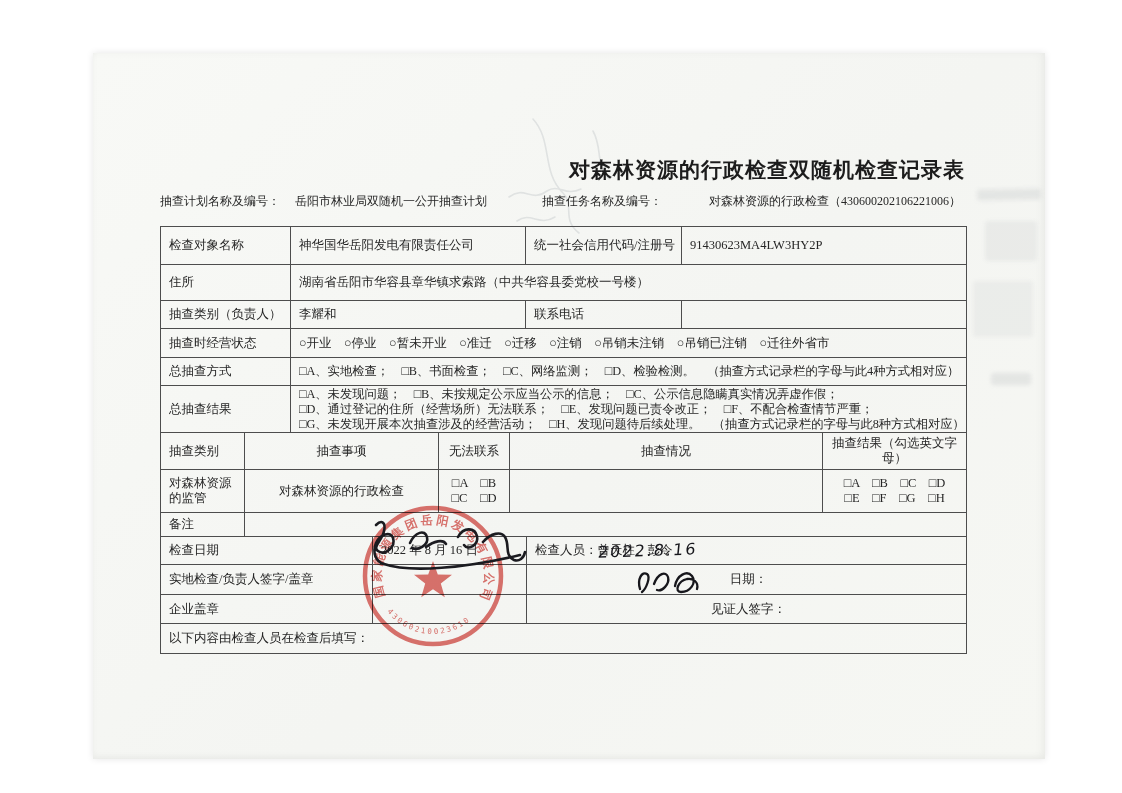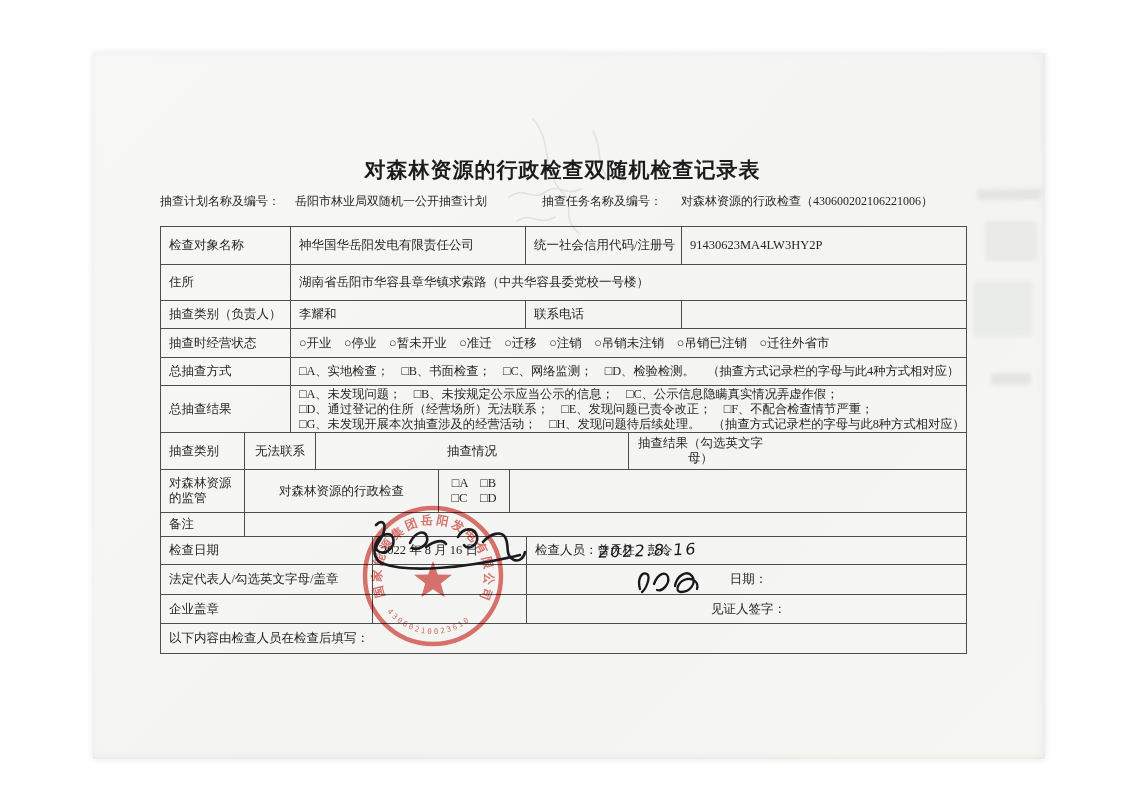--- a/index.html
+++ b/index.html
@@ -1,24 +1,24 @@
 <!DOCTYPE html>
 <html><head>
 <meta charset="utf-8">
 <style>
   html,body{margin:0;padding:0;width:1122px;height:793px;background:#ffffff;overflow:hidden;}
   body{font-family:"Liberation Serif","DejaVu Serif",serif;color:#262626;}
   .page{position:absolute;left:93px;top:53px;width:952px;height:706px;
         background:linear-gradient(135deg,#f8f9f6 0%,#f4f5f2 55%,#f6f7f3 100%);
         box-shadow:0 0 7px rgba(0,0,0,0.10), inset -4px 0 8px rgba(0,0,0,0.03), inset 0 -3px 6px rgba(0,0,0,0.03);}
-  .title{position:absolute;left:67px;top:103px;width:805px;text-align:center;
+  .title{position:absolute;left:67px;top:103px;width:805px;text-align:right;
          font-size:21px;font-weight:bold;letter-spacing:1px;color:#1c1c1c;}
   .planrow{position:absolute;left:67px;top:140px;width:805px;height:18px;display:flex;font-size:12px;}
   .planrow span{display:block;flex-shrink:0;white-space:nowrap;}
-  .pl1{width:135px;} .pv1{width:247px;} .pl2{width:139px;} .pv2{flex:1;}
+  .pl1{width:135px;} .pv1{width:247px;} .pl2{width:139px;} .pv2{flex:1;margin-left:28px;}
   .form{position:absolute;left:67px;top:159px;width:805px;border:1px solid #4d4d4d;background:transparent;margin-top:14px;}
   .row{display:flex;border-top:1px solid #4d4d4d;}
   .row:first-child{border-top:none;}
   .c{box-sizing:border-box;border-left:1px solid #4d4d4d;flex-shrink:0;
      display:flex;flex-direction:column;justify-content:center;
      font-size:12.5px;line-height:15px;padding:1px 4px 1px 8px;overflow:visible;}
   .c:first-child{border-left:none;}
   .ctr{align-items:center;text-align:center;padding-left:2px;padding-right:2px;}
   .nw{white-space:nowrap;}
   .small{font-size:12.3px;}
@@ -98,48 +98,53 @@
       <div class="c nw" style="width:129px">总抽查结果</div>
       <div class="c small" style="width:676px">
         <div class="nw">□A、未发现问题；　□B、未按规定公示应当公示的信息；　□C、公示信息隐瞒真实情况弄虚作假；</div>
         <div class="nw">□D、通过登记的住所（经营场所）无法联系；　□E、发现问题已责令改正；　□F、不配合检查情节严重；</div>
         <div class="nw">□G、未发现开展本次抽查涉及的经营活动；　□H、发现问题待后续处理。　（抽查方式记录栏的字母与此8种方式相对应）</div>
       </div>
     </div>
 
     <div class="row" style="height:36px">
       <div class="c nw" style="width:83px">抽查类别</div>
+      <div class="c ctr nw" style="width:194px">抽查事项</div>
       <div class="c ctr nw" style="width:71px">无法联系</div>
       <div class="c ctr nw" style="width:313px">抽查情况</div>
       <div class="c ctr" style="width:144px">抽查结果（勾选英文字母）</div>
     </div>
 
     <div class="row" style="height:42px">
       <div class="c" style="width:83px">对森林资源的监管</div>
       <div class="c ctr nw" style="width:194px">对森林资源的行政检查</div>
       <div class="c ctr" style="width:71px">
         <div class="nw">□A　□B</div>
         <div class="nw">□C　□D</div>
       </div>
       <div class="c" style="width:313px"></div>
+      <div class="c ctr" style="width:144px">
+        <div class="nw">□A　□B　□C　□D</div>
+        <div class="nw">□E　□F　□G　□H</div>
+      </div>
     </div>
 
     <div class="row" style="height:23px">
       <div class="c nw" style="width:83px">备注</div>
       <div class="c nw" style="width:722px"></div>
     </div>
 
     <div class="row" style="height:27px">
       <div class="c nw" style="width:211px">检查日期</div>
       <div class="c nw" style="width:154px">2022 年 8 月 16 日</div>
       <div class="c nw" style="width:440px">检查人员：曾天柱、彭令</div>
     </div>
 
     <div class="row" style="height:29px">
-      <div class="c nw" style="width:211px">法定代表人/勾选英文字母/盖章</div>
+      <div class="c nw" style="width:211px">实地检查/负责人签字/盖章</div>
       <div class="c" style="width:154px"></div>
       <div class="c nw" style="width:440px;flex-direction:row;align-items:center">
         <span>日期：</span>
       </div>
     </div>
 
     <div class="row" style="height:28px">
       <div class="c nw" style="width:211px">企业盖章</div>
       <div class="c" style="width:154px"></div>
       <div class="c nw" style="width:440px;flex-direction:row;align-items:center">

